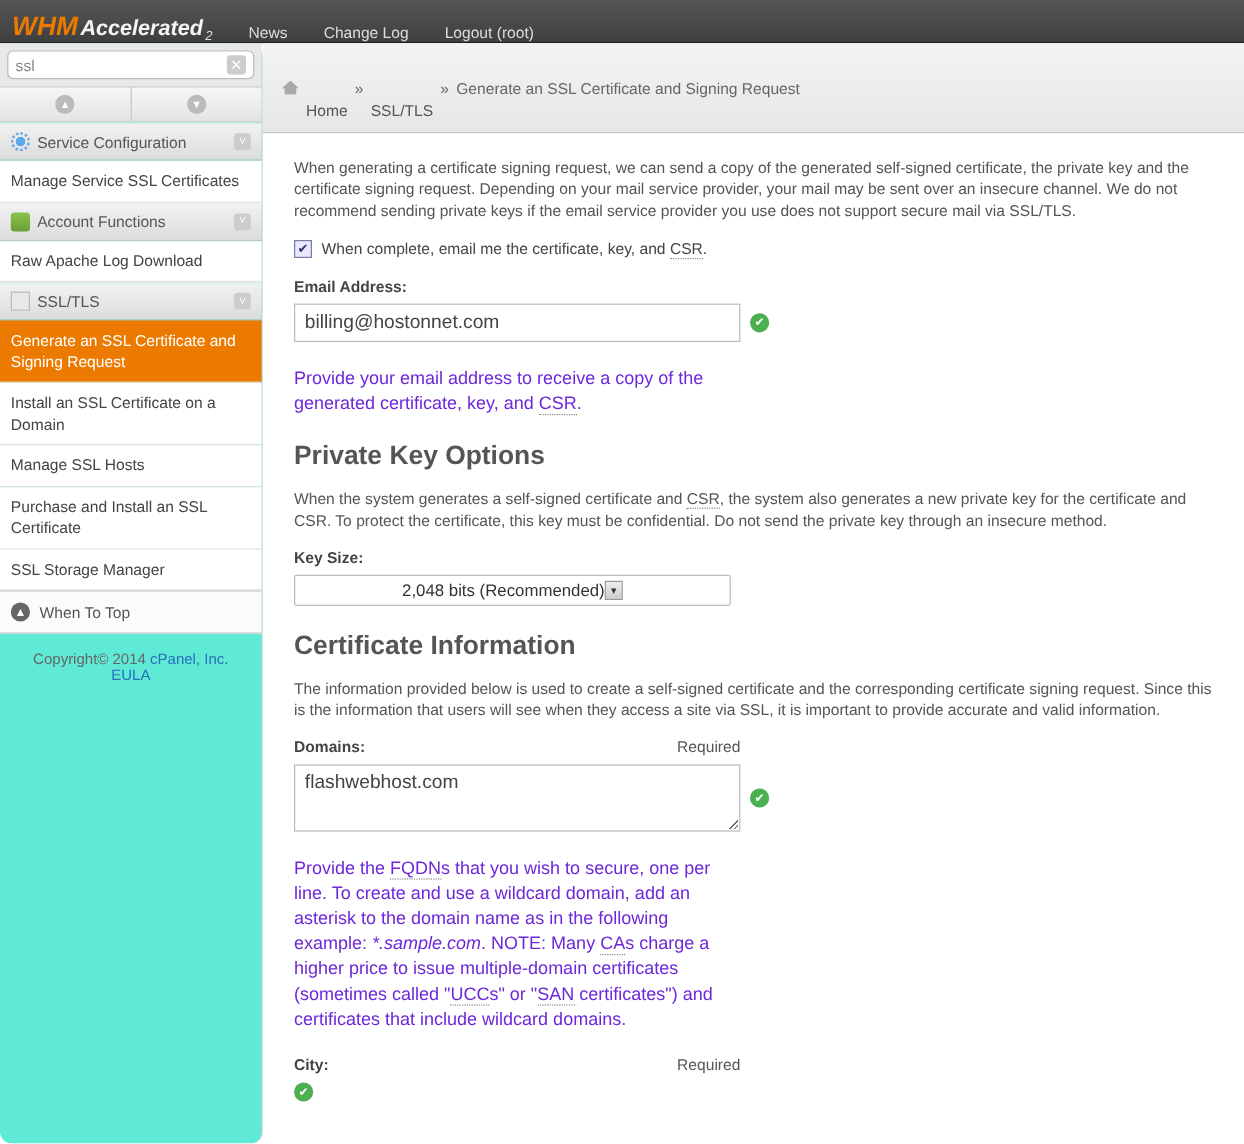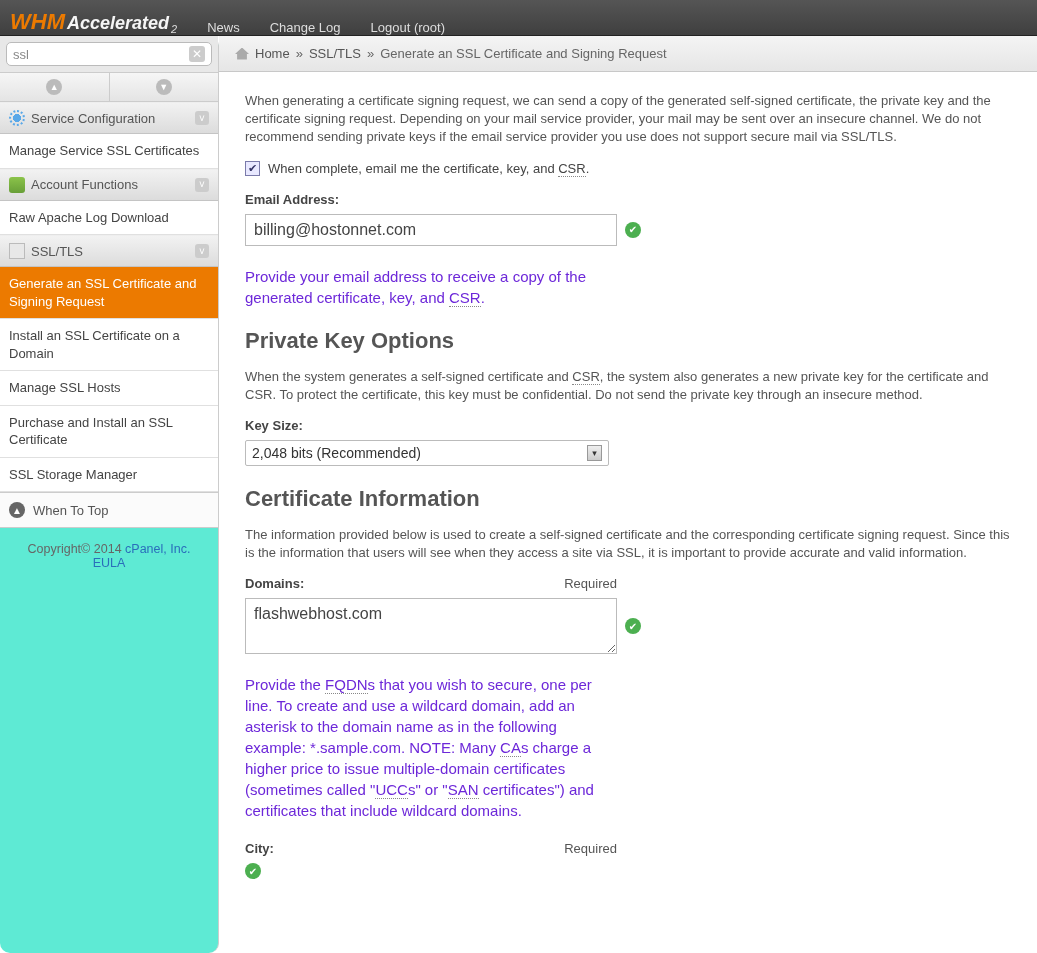--- a/index.html
+++ b/index.html
@@ -138,21 +138,21 @@
   padding: 10px 16px;
   border-bottom: 1px solid #c8c8c8;
   color: #666;
   display: flex; align-items: center; gap: 6px;
 }
 .breadcrumb .home-icon {
   width: 14px; height: 12px; background: #aaa;
   clip-path: polygon(50% 0, 100% 55%, 85% 55%, 85% 100%, 15% 100%, 15% 55%, 0 55%);
 }
 .breadcrumb a { color: #666; text-decoration: none; }
-.breadcrumb .lnk { color: #555; }
+.breadcrumb .lnk { color: #555; margin-top: 39px; }
 .main-body { padding: 20px 26px; }
 h2 {
   font-size: 22px;
   font-weight: bold;
   color: #555;
   margin: 16px 0 14px 0;
 }
 h2.first { margin-top: 4px; }
 .para { color: #555; line-height: 1.4; margin-bottom: 14px; }
 .check-row { display: flex; align-items: center; gap: 8px; margin-bottom: 16px; color: #444; }
@@ -177,41 +177,41 @@
   width: 372px;
   background: #fff;
   color: #444;
 }
 .sel-wrap {
   width: 364px;
   border: 1px solid #bbb;
   border-radius: 2px;
   padding: 4px 6px;
   display: flex;
-  justify-content: space-between;
+  justify-content: center;
   align-items: center;
   font-size: 14px;
   color: #333;
 }
 .sel-btn {
   width: 15px; height: 16px;
   background: linear-gradient(#eee,#ccc);
   border: 1px solid #999;
   display:flex;align-items:center;justify-content:center;
   font-size:9px;color:#333;
 }
 .txtarea { height: 56px; resize: both; }
 .ok-badge {
   width: 16px; height: 16px; border-radius: 50%;
   background: #4caf50; color: #fff;
   display:flex;align-items:center;justify-content:center;
   font-size: 10px;
 }
 .hint { color: #6d28d9; font-size: 15px; line-height: 1.4; margin-top: 20px; width: 375px; }
-.hint .it { }
+.hint .it { font-style: italic; }
 </style>
 </head>
 <body>
 
 <div class="top-bar">
   <div class="logo-area">
     <span class="whm-w">WHM</span>
     <span class="accel">Accelerated</span>
     <span class="sub2">2</span>
   </div>

